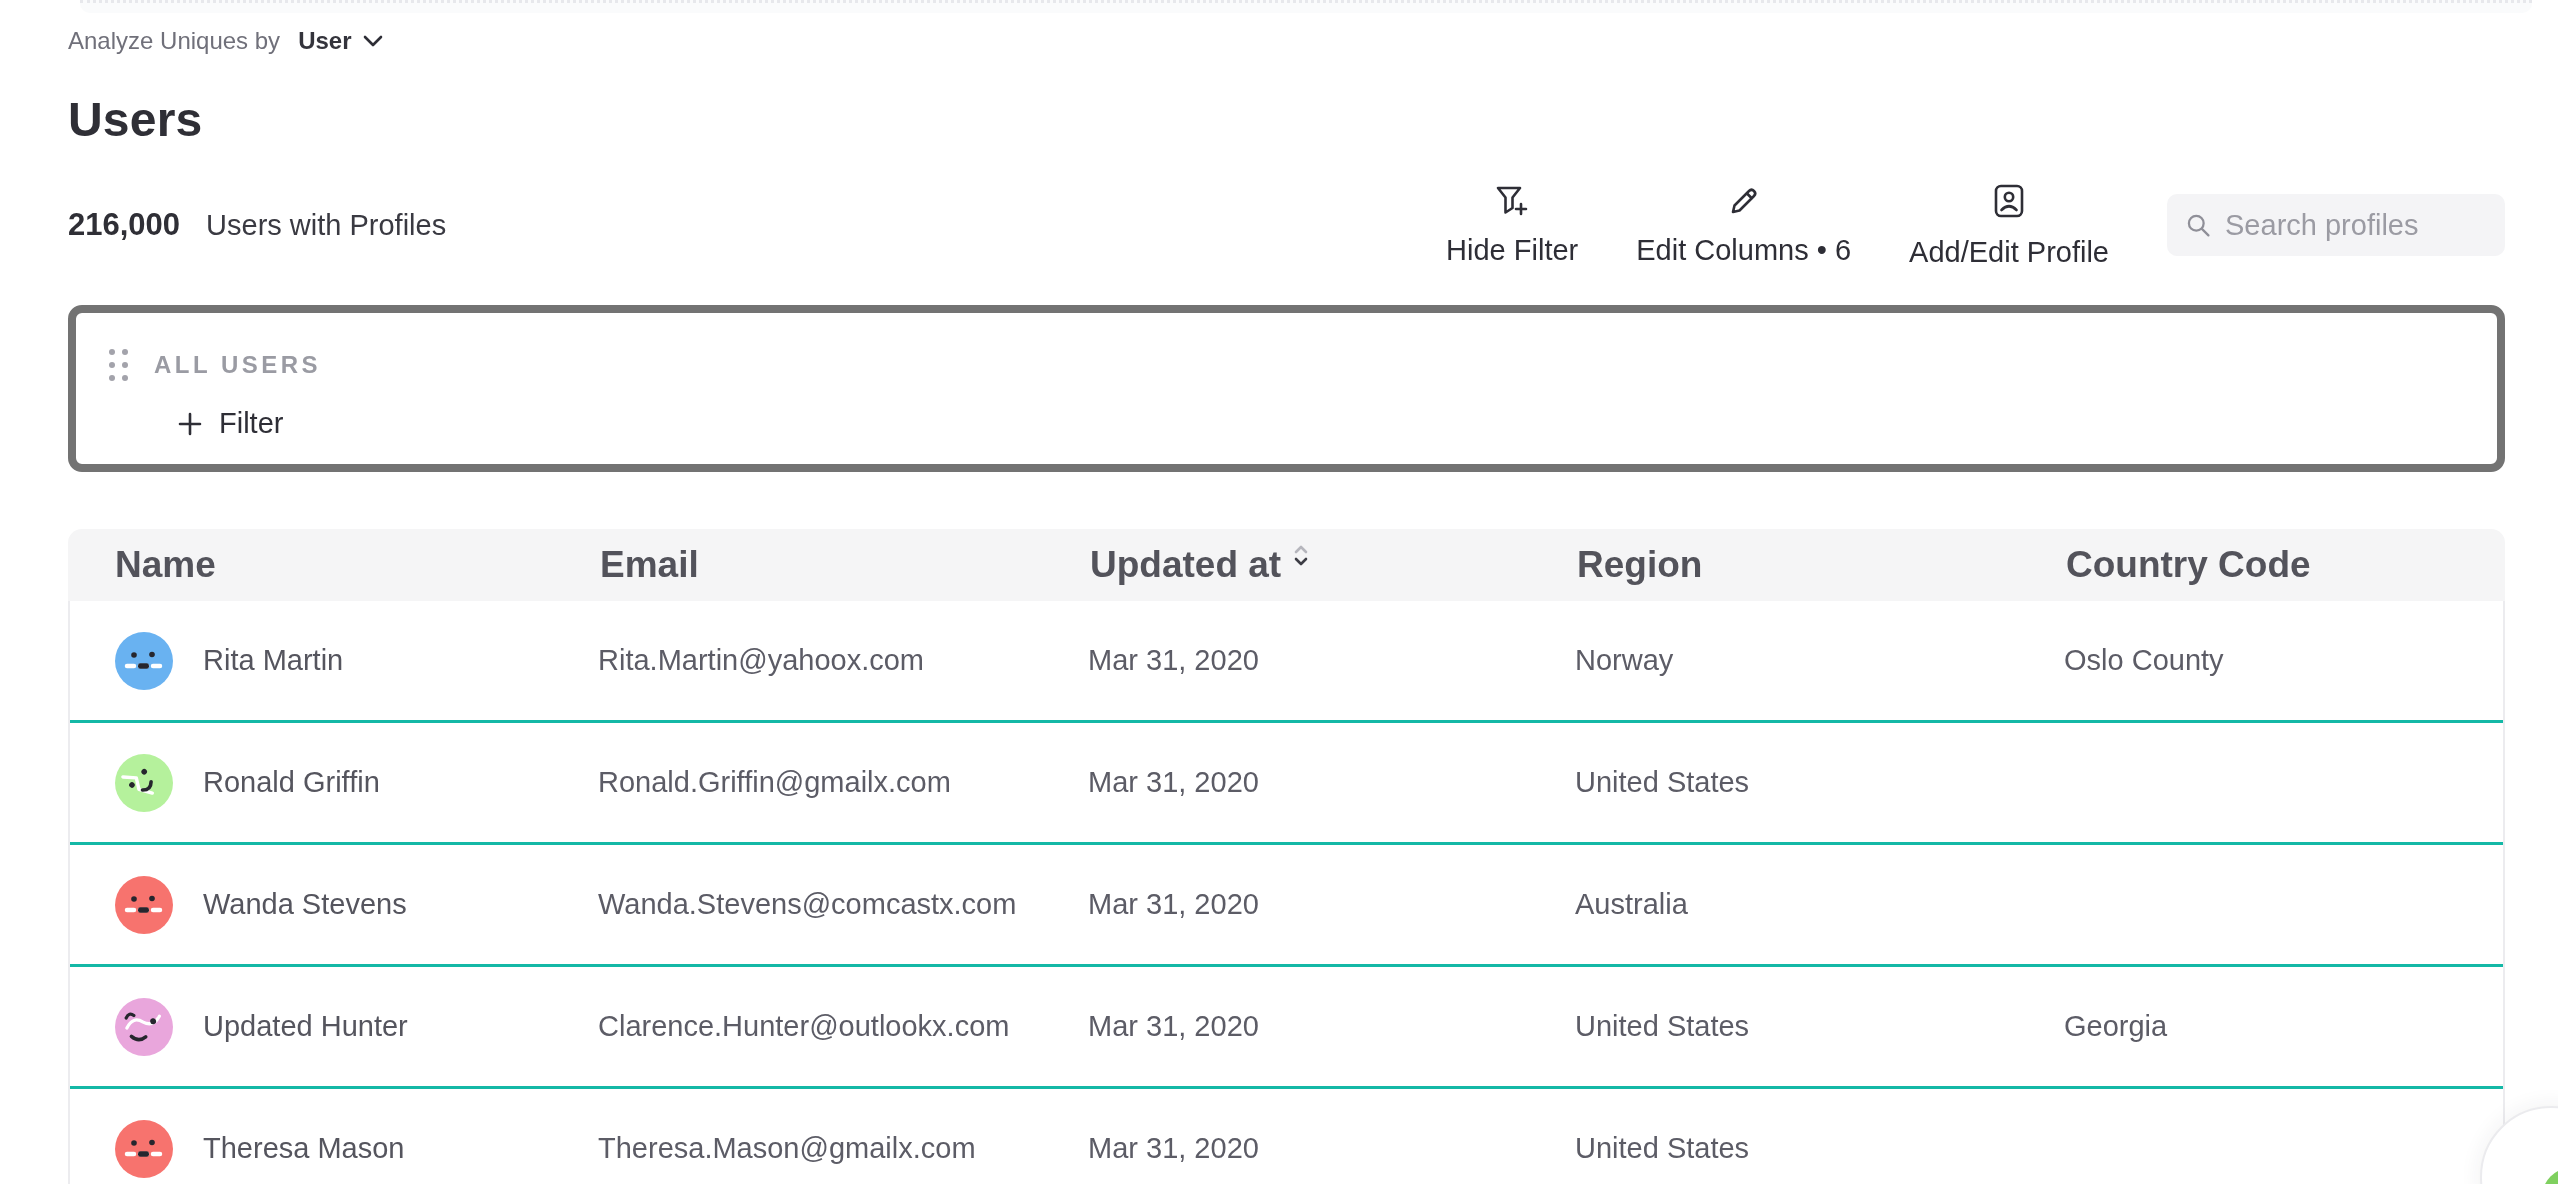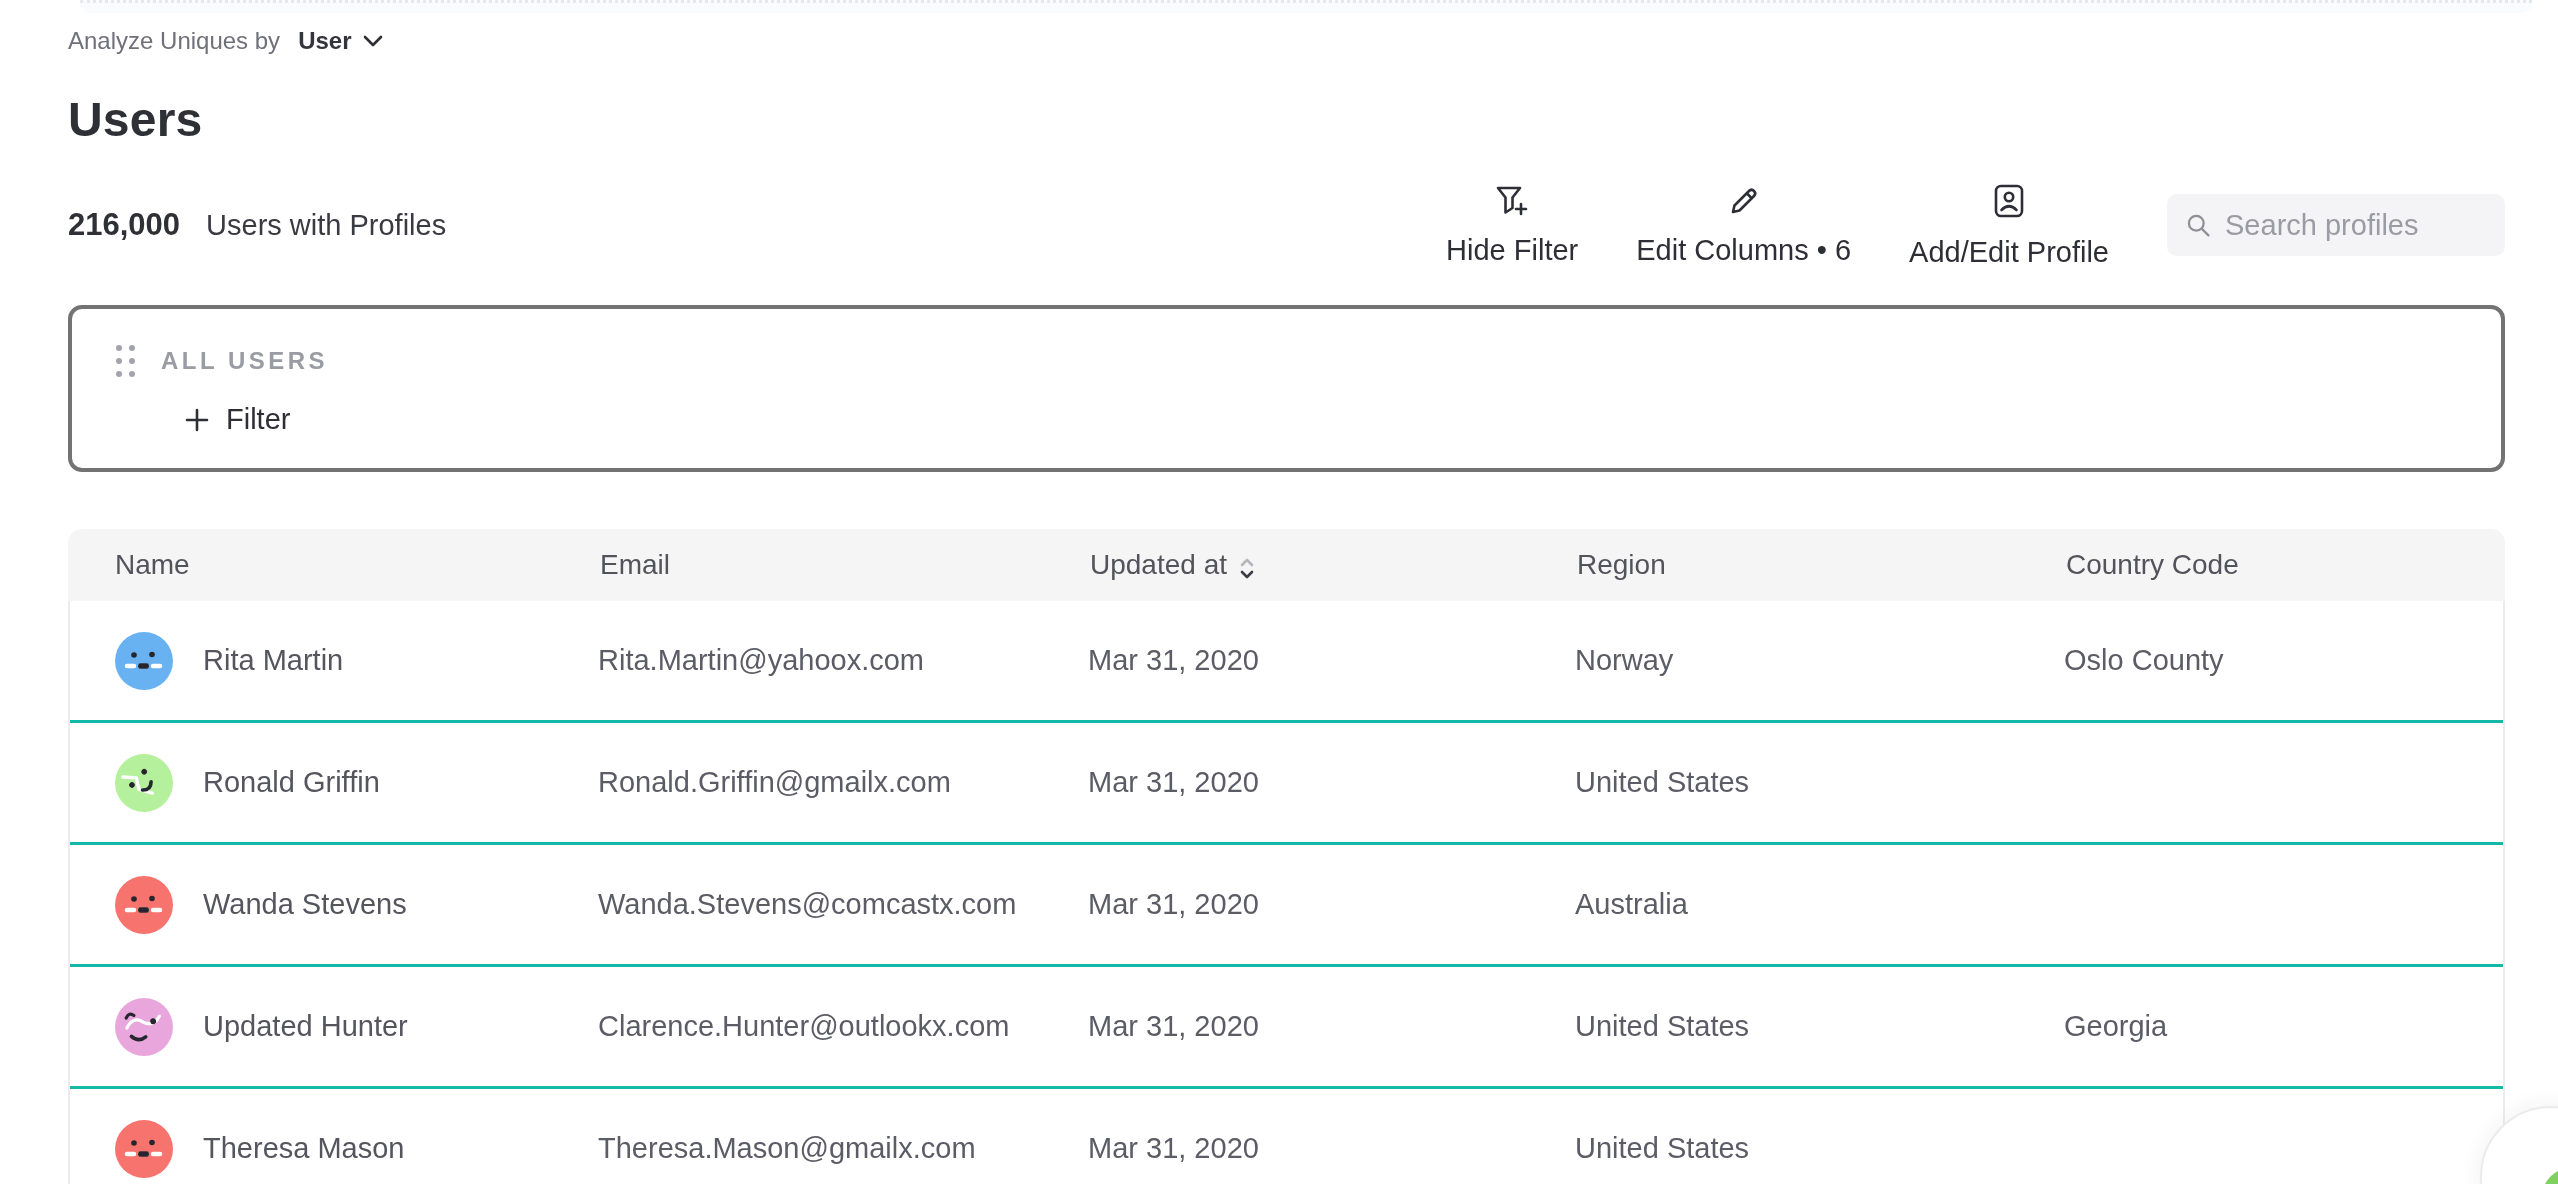--- a/index.html
+++ b/index.html
@@ -31,36 +31,36 @@
               color:#2e2e36; cursor:pointer; white-space:nowrap;flex-direction:column; }
   .tool-btn svg { flex:0 0 auto; }
   .search-box { width:338px; height:62px; background:#f4f4f6; border-radius:10px;
                 display:flex; align-items:center; padding:0 18px; }
   .search-box input { border:none; outline:none; background:transparent; font-size:29px;
                       color:#3a3a42; width:100%; margin-left:14px;
                       font-family:"Liberation Sans", sans-serif; }
   .search-box input::placeholder { color:#9b9ba3; }
 
   
-  .filter-panel { margin-top:48px; width:2437px; height:167px; border:4px solid #737373;
-                  border-radius:14px; padding:36px 0 0 44px; }
+  .filter-panel { margin-top:48px; width:2437px; height:167px; border:8px solid #737373;
+                  border-radius:14px; padding:36px 0 0 33px; }
   .group-row { display:flex; align-items:center; gap:26px; }
   .drag-handle { display:grid; grid-template-columns:6px 6px; grid-auto-rows:6px;
                  gap:7px; cursor:grab; }
   .drag-handle i { width:6px; height:6px; border-radius:50%; background:#a3a3ab; }
   .group-label { font-size:24px; font-weight:700; letter-spacing:3.5px; color:#9a9ba3; }
   .add-filter { margin-top:26px; margin-left:68px; display:flex; align-items:center;
                 gap:16px; font-size:29px; font-weight:500; color:#2e2e36; cursor:pointer; }
 
   
   .table { margin-top:57px; width:2437px; border-radius:14px 14px 0 0; }
   .thead { display:grid; grid-template-columns:485px 490px 487px 489px 1fr; height:72px;
            background:#f5f5f6; border-radius:14px 14px 0 0; align-items:center; }
-  .th { padding-left:47px; font-size:28px; font-weight:400; color:#53535b;
-        display:flex; align-items:flex-end; gap:12px; cursor:pointer; }
+  .th { padding-left:47px; font-size:37px; font-weight:700; color:#53535b;
+        display:flex; align-items:flex-start; gap:12px; cursor:pointer; }
   .tbody { border-left:2px solid #ececef; border-right:2px solid #ececef; }
   .tr { display:grid; grid-template-columns:483px 490px 487px 489px 1fr; height:122px;
         border-bottom:3px solid #14b8a6; align-items:center; background:#fff; }
   .td { padding-left:45px; font-size:29px; color:#5c5c66; overflow:hidden;
         white-space:nowrap; }
   .td-name { display:flex; align-items:center; gap:30px; color:#55555e; }
   .avatar { width:58px; height:58px; border-radius:50%; flex:0 0 auto; }
   .avatar svg { display:block; width:58px; height:58px; }
   .avatar g { display:none; }
   .avatar.face-neutral g.g-neutral { display:block; }

